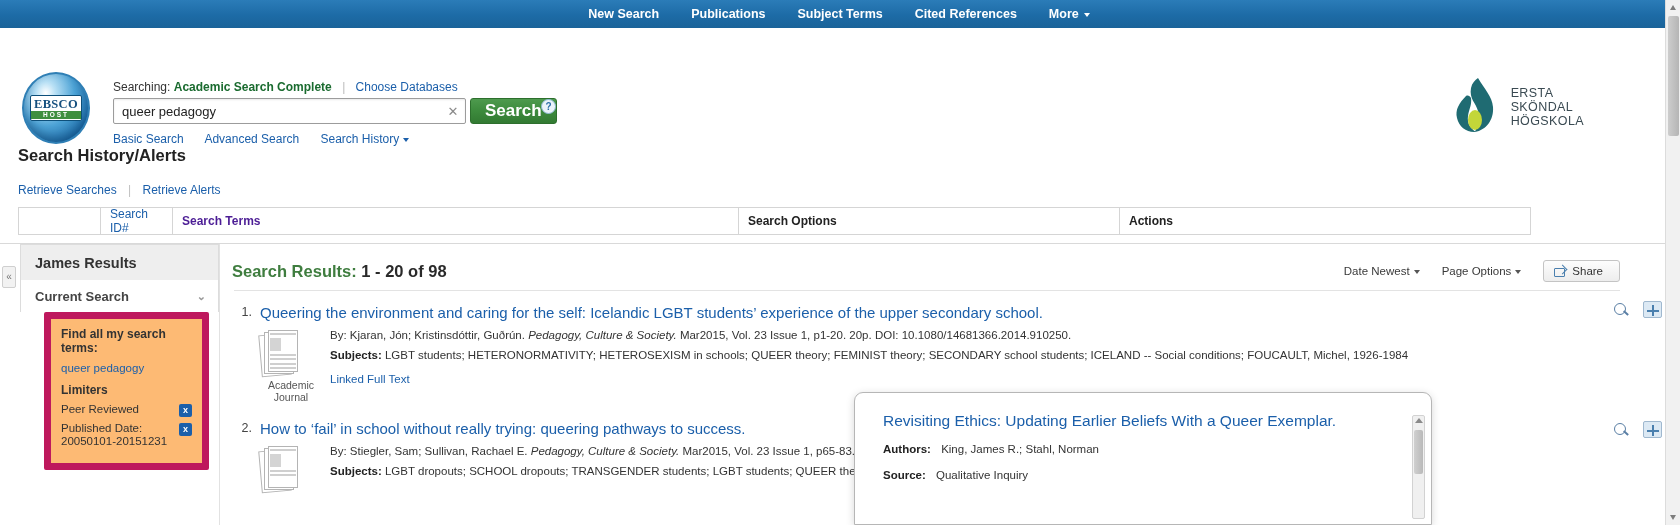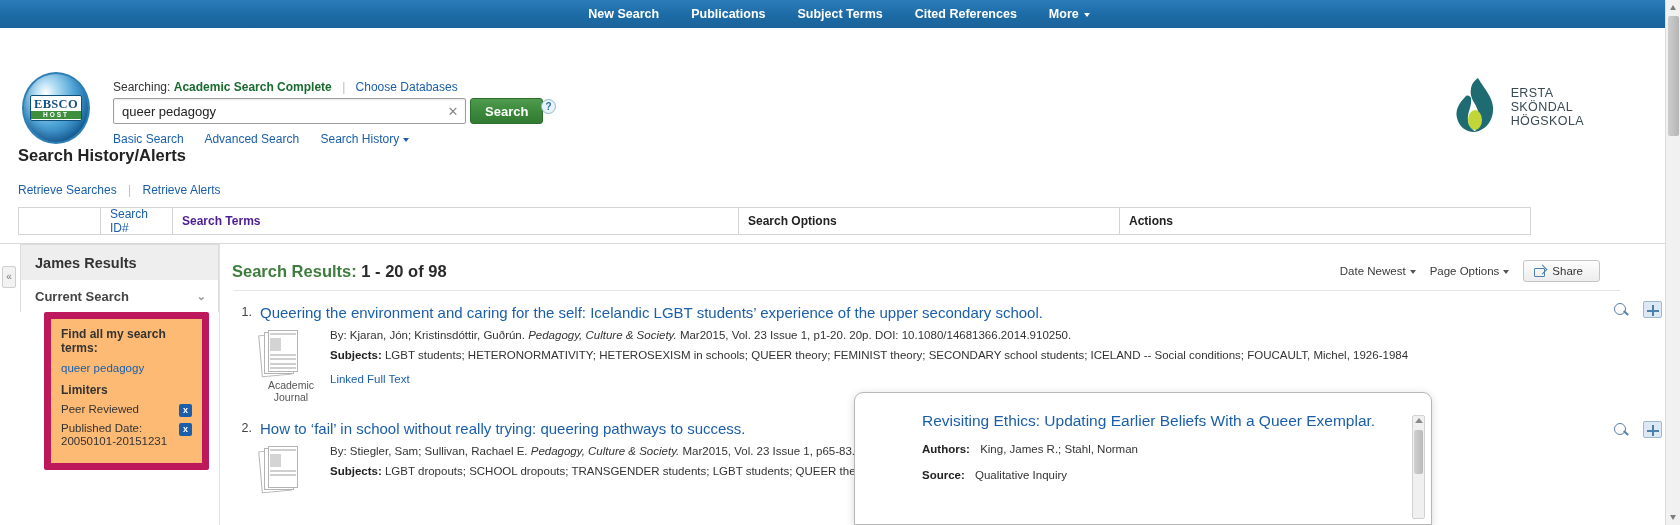--- a/index.html
+++ b/index.html
@@ -99,21 +99,21 @@
   }
   .clear-x{
     width:20px;text-align:center;color:#8a8a8a;font-size:13px;cursor:pointer;
     user-select:none;padding-right:4px;
   }
   .search-btn{
     position:absolute;left:470px;top:70px;
     height:26px;min-width:64px;padding:0 14px;
     background: linear-gradient(to bottom,#4e9a4e 0%,#3d8b3d 48%,#327a32 100%);
     border:1px solid #2d6f2d;border-radius:3px;
-    color:#fff;font-weight:bold;font-size:13px;
+    color:#fff;font-weight:bold;font-size:17px;
     cursor:pointer;
     display:flex;align-items:center;justify-content:center;
   }
   .help-q{
     position:absolute;left:541px;top:71px;width:15px;height:15px;border-radius:50%;
     border:1px solid #8fb8d4;background:#eaf3fa;color:#2a6ea8;
     font-size:10px;font-weight:bold;text-align:center;line-height:13px;cursor:pointer;
   }
   .subnav{
     position:absolute;left:113px;top:104px;font-size:12px;white-space:nowrap;
@@ -204,21 +204,21 @@
     text-align:center;line-height:13px;border-radius:2px;cursor:pointer;
   }
 
   
   .results{ position:absolute;left:232px;top:0;right:0;height:282px; }
   .res-head{
     display:flex;align-items:center;height:42px;padding-top:12px;
   }
   .res-title{ font-size:16.5px;font-weight:bold;color:#3f7d3f;}
   .res-title .cnt{color:#2a2a2a;}
-  .res-tools{ margin-left:auto; display:flex;align-items:center;gap:14px;padding-right:80px;}
+  .res-tools{ margin-left:auto; display:flex;align-items:center;gap:22px;padding-right:60px;}
   .tool{ font-size:11.5px;color:#3a3a3a;cursor:pointer;white-space:nowrap;}
   .tool .caret-g{
     display:inline-block;width:0;height:0;
     border-left:3.5px solid transparent;border-right:3.5px solid transparent;
     border-top:4px solid #555;margin-left:4px;vertical-align:middle;
   }
   .share-btn{
     display:flex;align-items:center;gap:6px;
     border:1px solid #c4c4c4;border-radius:3px;
     background:linear-gradient(to bottom,#fdfdfd,#ededed);
@@ -299,21 +299,21 @@
   }
 
   
   .popup{
     position:absolute;left:854px;top:392px;width:578px;height:133px;
     background:#ffffff;border:1px solid #b6b6b6;
     border-radius:9px 9px 0 0;
     box-shadow:0 2px 9px rgba(0,0,0,.16);
     overflow:hidden;
   }
-  .popup-inner{ padding:18px 36px 0 28px; position:relative; height:100%;margin-left:39px;}
+  .popup-inner{ padding:18px 36px 0 28px; position:relative; height:100%;}
   .pop-title{
     font-size:15.5px;color:#1b5faa;line-height:20px;cursor:pointer;
     display:block;text-decoration:none;
   }
   .pop-row{ margin-top:11px;font-size:11.5px;color:#333;line-height:15px;}
   .pop-row b{ color:#222; }
   .pop-row .val{ margin-left:7px; }
   .pop-scroll{
     position:absolute;right:6px;top:22px;width:13px;height:104px;
     background:#f0f0f0;border:1px solid #d2d2d2;border-radius:2px;

